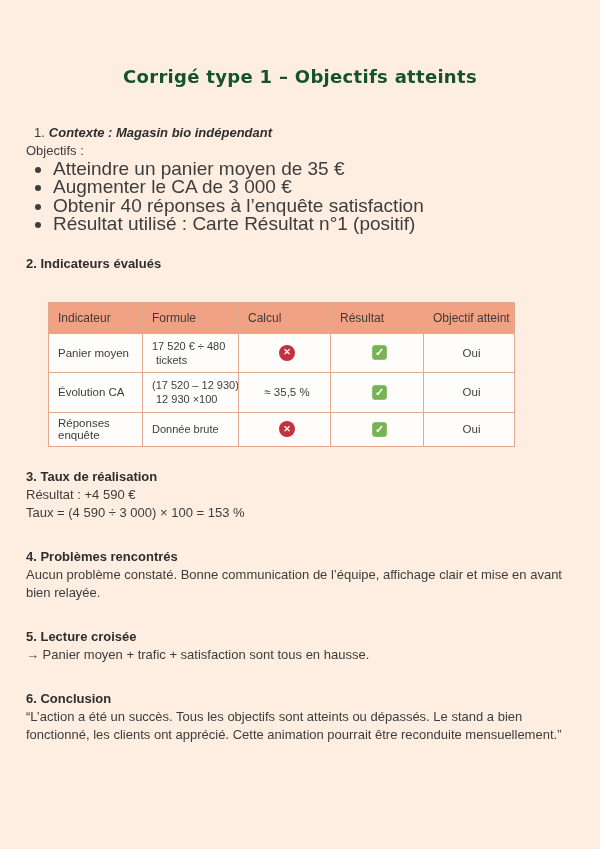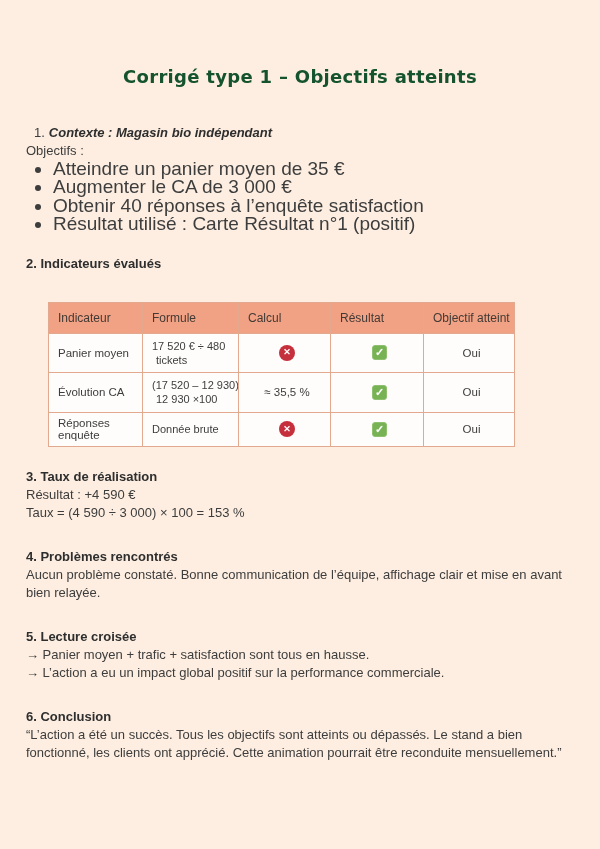--- a/index.html
+++ b/index.html
@@ -182,18 +182,17 @@
 
   <h2 class="sec-heading mt-sec3">3. Taux de réalisation</h2>
   <div class="line">Résultat : +4 590 €</div>
   <div class="line">Taux = (4 590 ÷ 3 000) × 100 = 153 %</div>
 
   <h2 class="sec-heading mt-sec">4. Problèmes rencontrés</h2>
   <div class="body-par">Aucun problème constaté. Bonne communication de l’équipe, affichage clair et mise en avant bien relayée.</div>
 
   <h2 class="sec-heading mt-sec">5. Lecture croisée</h2>
   <div class="line">→ Panier moyen + trafic + satisfaction sont tous en hausse.</div>
-  <div class="line">→ L’action a eu un impact global positif sur la performance commerciale.</div>
 
   <h2 class="sec-heading mt-sec">6. Conclusion</h2>
   <div class="body-par">“L’action a été un succès. Tous les objectifs sont atteints ou dépassés. Le stand a bien fonctionné, les clients ont apprécié. Cette animation pourrait être reconduite mensuellement.”</div>
 
 </div>
 
 </body></html>

